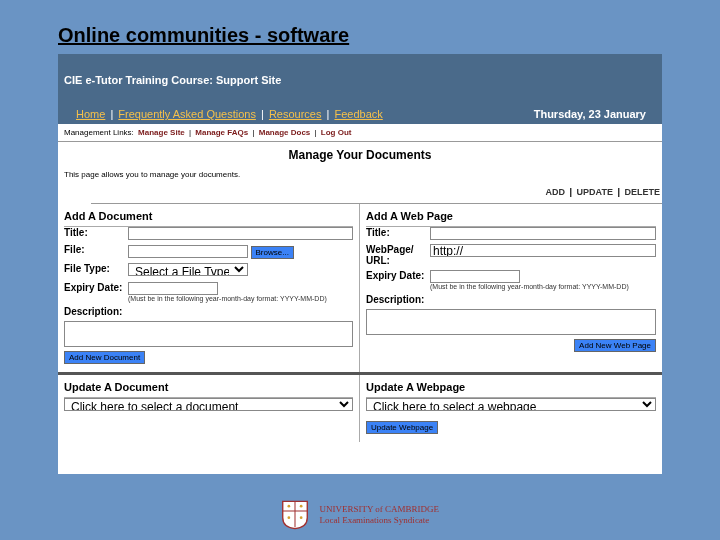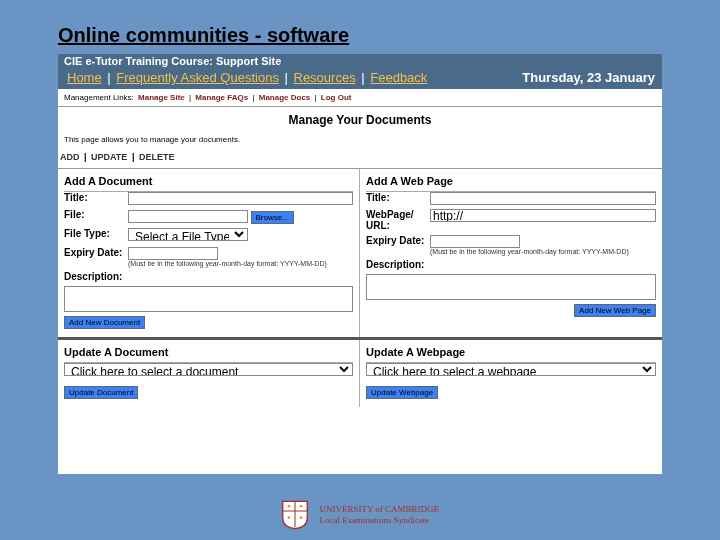--- a/index.html
+++ b/index.html
@@ -25,53 +25,54 @@
     left: 58px;
     width: 604px;
     height: 420px;
     background: #fff;
     font-size: 9px;
     color: #000;
   }
   .hdr {
     background: #4a6a8a;
     color: #fff;
-    padding: 1px 6px;
+    padding: 20px 6px;
     font-weight: bold;
     font-size: 11px;
   }
   .hdr-row2 {
     background: #4a6a8a;
     color: #fff;
     display: flex;
     justify-content: space-between;
-    padding: 2px 7px 4px;
-    font-size: 13px;
+    padding: 2px 16px 4px;
+    font-size: 11px;
   }
   .hdr-row2 a { color: #f5c04a; text-decoration: underline; margin: 0 2px; }
   .hdr-date { color: #fff; font-weight: bold; }
   .mgmt {
     font-size: 8px;
     padding: 4px 6px;
     border-bottom: 1px solid #999;
   }
   .mgmt a { color: #7a1a1a; text-decoration: none; font-weight: bold; margin: 0 2px; }
   .page-title {
     text-align: center;
     font-weight: bold;
     font-size: 12px;
     padding: 6px 0 4px;
   }
   .intro { font-size: 8px; padding: 4px 6px 8px; }
   .actions {
-    text-align: left;
+    text-align: right;
     font-size: 9px;
     font-weight: bold;
     padding: 0 0 6px;
     border-bottom: 1px solid #999;
+    margin-left: 33px;
   }
   .actions span { color: #333; margin: 0 2px; }
   .cols {
     display: flex;
     border-bottom: 3px solid #555;
   }
   .col {
     width: 50%;
     padding: 6px 6px 8px;
   }
@@ -217,21 +218,20 @@
         </div>
       <textarea class="desc" style=""></textarea>
       <div class="right"><button class="btn">Add New Web Page</button></div>
     </div>
   </div>
 
   <div class="cols2">
     <div class="col">
       <div class="sec-h">Update A Document</div>
       <select class="sel wfull"><option>Click here to select a document</option></select>
-      <div style="margin-top:6px"><button class="btn">Update Document</button></div>
     </div>
     <div class="col">
       <div class="sec-h">Update A Webpage</div>
       <select class="sel wfull"><option>Click here to select a webpage</option></select>
       <div style="margin-top:6px"><button class="btn">Update Webpage</button></div>
     </div>
   </div>
 </div>
 
 <div class="footer-logo">

